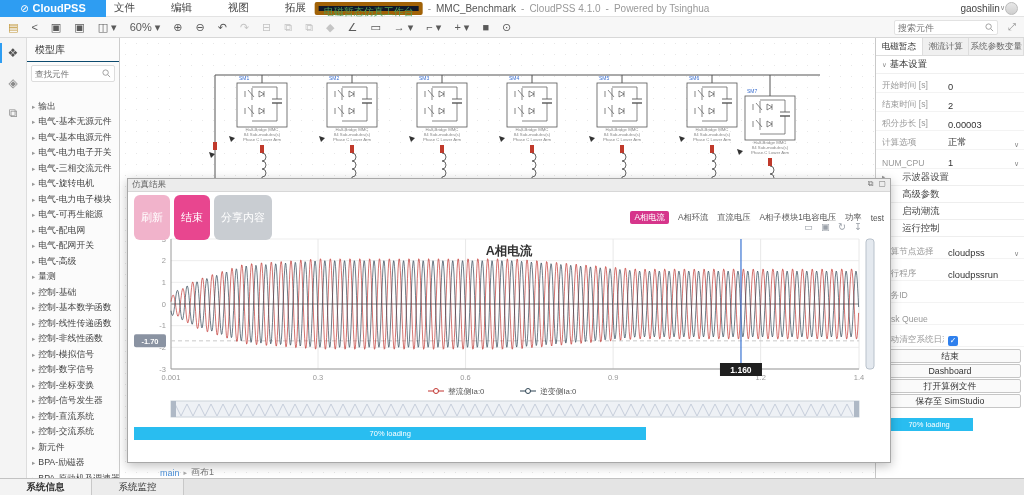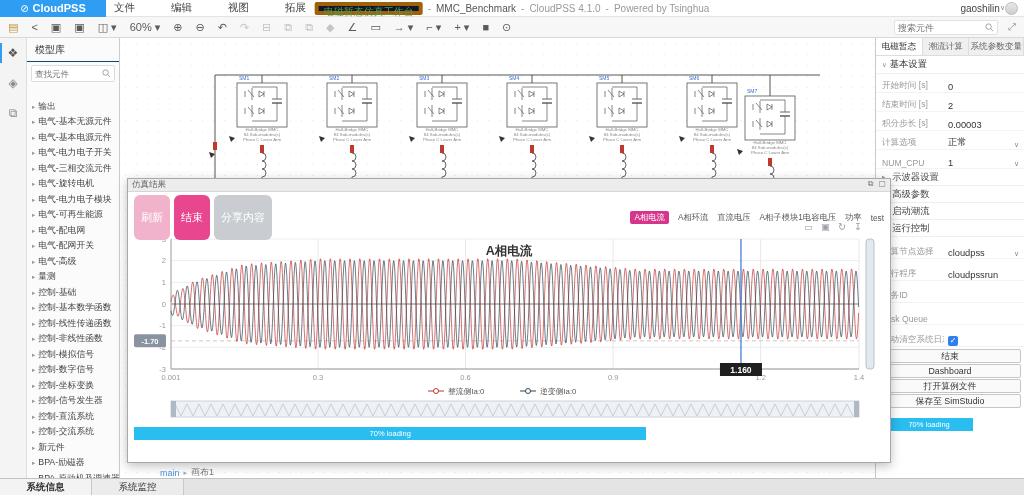--- a/index.html
+++ b/index.html
@@ -48,21 +48,21 @@
 .rp-tabs{display:flex;height:18px;border-bottom:1px solid #ddd;background:#f0f0f0}
 .rp-tab{flex:1;font-size:8.6px;color:#666;display:flex;align-items:center;justify-content:center;border-right:1px solid #ddd;white-space:nowrap;padding:0 1px;cursor:pointer}
 .rp-tab.active{background:#fff;color:#333}
 .rp-sec{height:18px;display:flex;align-items:center;gap:3px;padding-left:6px;font-size:9.3px;color:#333;border-bottom:1px solid #f0f0f0}
 .rp-sec .caret{font-size:6.5px;color:#888}
 .rp-row{height:19px;display:flex;align-items:flex-end;border-bottom:1px solid #f3f3f3;position:relative}
 .rp-row.run{height:22px}
 .rp-row .lab{width:68px;padding-left:6px;font-size:8.6px;color:#999;white-space:nowrap;overflow:hidden;flex-shrink:0}
 .rp-row .val{flex:1;font-size:9.3px;color:#333;padding-left:4px;white-space:nowrap}
 .rp-row .sel-caret{position:absolute;right:5px;font-size:7px;color:#888}
-.rp-collapsed{height:17px;display:flex;align-items:center;gap:7px;padding-left:6px;font-size:9.3px;color:#444;border-bottom:1px solid #eee}
+.rp-collapsed{height:17px;display:flex;align-items:center;gap:17px;padding-left:6px;font-size:9.3px;color:#444;border-bottom:1px solid #eee}
 .rp-collapsed .caret{font-size:6.5px;color:#999}
 .rp-check{width:10px;height:10px;background:#2f80ed;border-radius:2px;color:#fff;font-size:8px;line-height:10px;text-align:center;margin-left:4px;cursor:pointer}
 .rp-btns{margin-top:2px}
 .rp-btn{display:block;width:141px;margin:1px auto;height:14px;line-height:13px;text-align:center;font-size:8.8px;color:#333;background:#fafafa;border:1px solid #c6c6c6;border-radius:2px;cursor:pointer}
 .rp-progress{position:absolute;left:9px;top:380px;height:13px;background:#29bdf0;color:#fff;font-size:7.5px;display:flex;align-items:center;justify-content:center}
 
 .bottombar{position:absolute;left:0;top:478px;width:100%;height:17px;background:#e4e4e4;border-top:1px solid #c2c2c2;display:flex;z-index:6}
 .bb-tab{width:92px;height:100%;display:flex;align-items:center;justify-content:center;font-size:9.5px;color:#333;border-right:1px solid #c8c8c8;background:#ececec;cursor:pointer}
 .bb-tab.active{font-weight:bold;background:#f3f3f3}
 

